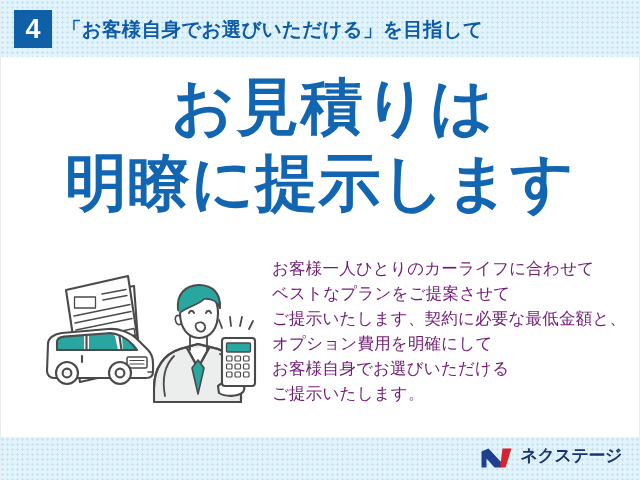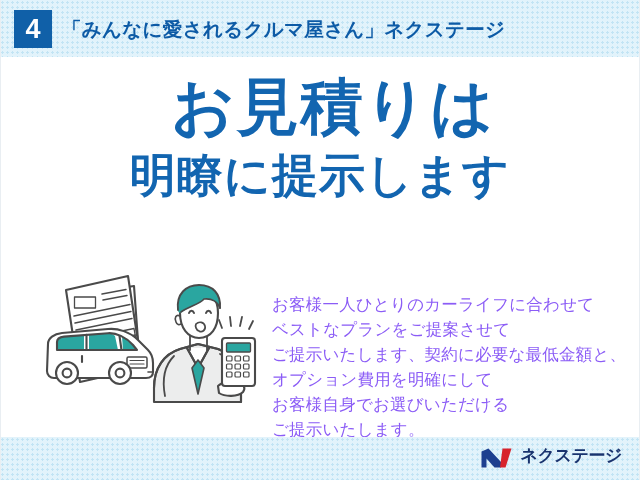--- a/index.html
+++ b/index.html
@@ -84,36 +84,35 @@
     letter-spacing: 1px;
   }
   #headline .line1 {
     display: block;
     font-size: 62px;
     letter-spacing: 2px;
     padding-left: 27px;
   }
   #headline .line2 {
     display: block;
-    font-size: 46px;
+    font-size: 62px;
     margin-top: 14px;
     letter-spacing: 1px;
   }
 
   
   #body-copy {
     position: absolute;
     left: 272px;
     top: 256px;
     width: 362px;
-    color: #8b5cf6;
+    color: #701a75;
     font-size: 16.5px;
     line-height: 25px;
     letter-spacing: 0.2px;
-    margin-top: 36px;
   }
   #body-copy .bline { display: block; white-space: nowrap; }
 
   
   #illustration {
     position: absolute;
     left: 22px;
     top: 256px;
     width: 250px;
     height: 172px;
@@ -153,21 +152,21 @@
 </style>
 </head>
 <body>
 
 <div id="page">
 
   <div class="dot-band" id="header-band"></div>
 
   <div id="step-badge">4</div>
 
-  <div id="header-title">「みんなに愛されるクルマ屋さん」ネクステージ</div>
+  <div id="header-title">「お客様自身でお選びいただける」を目指して</div>
 
   <div id="headline">
     <span class="line1">お見積りは</span>
     <span class="line2">明瞭に提示します</span>
   </div>
 
   <div id="body-copy">
     <span class="bline">お客様一人ひとりのカーライフに合わせて</span>
     <span class="bline">ベストなプランをご提案させて</span>
     <span class="bline">ご提示いたします、契約に必要な最低金額と、</span>

